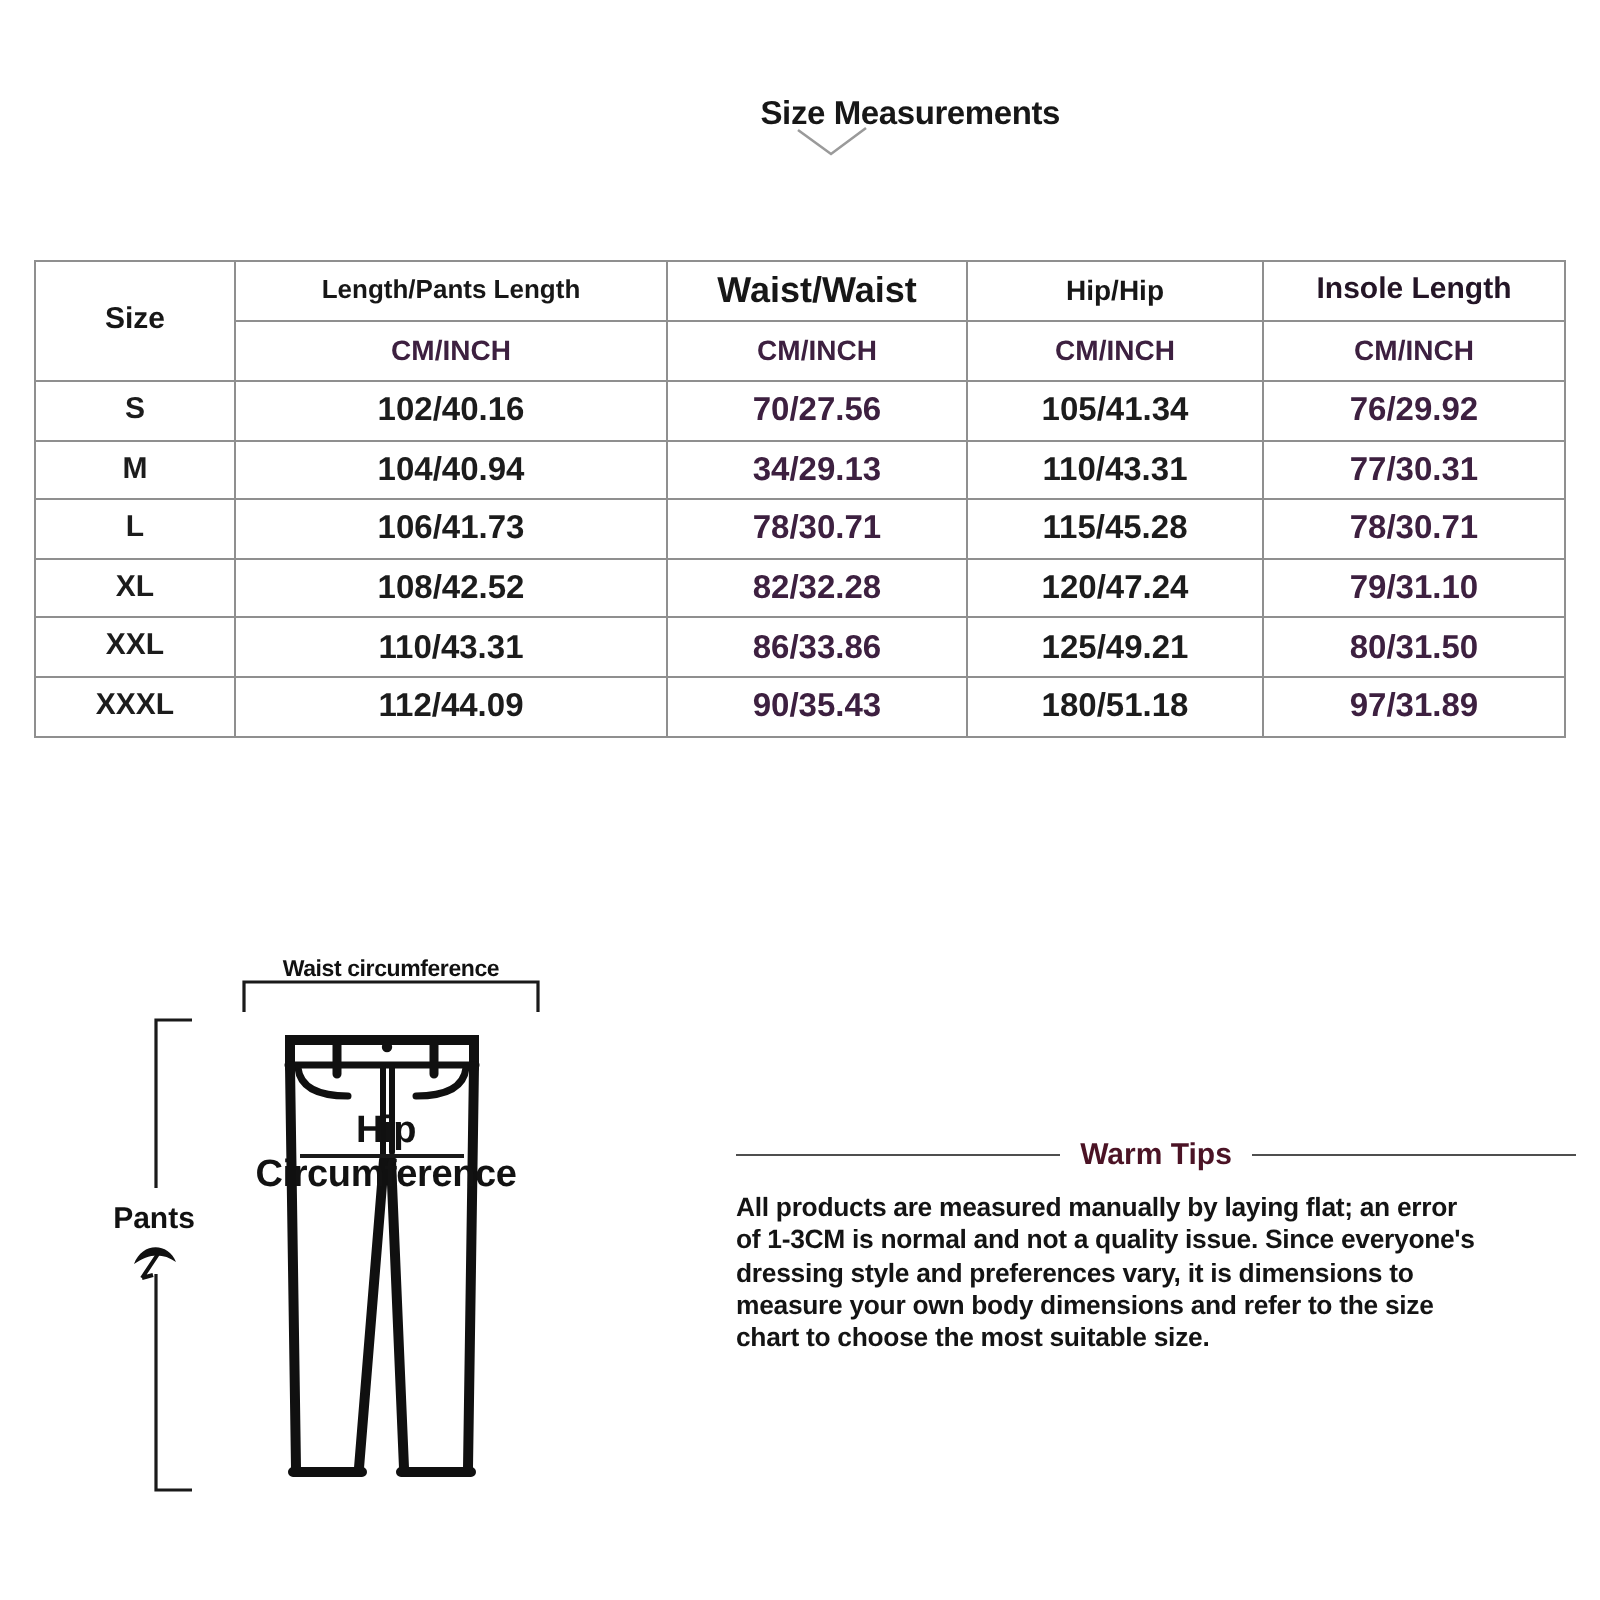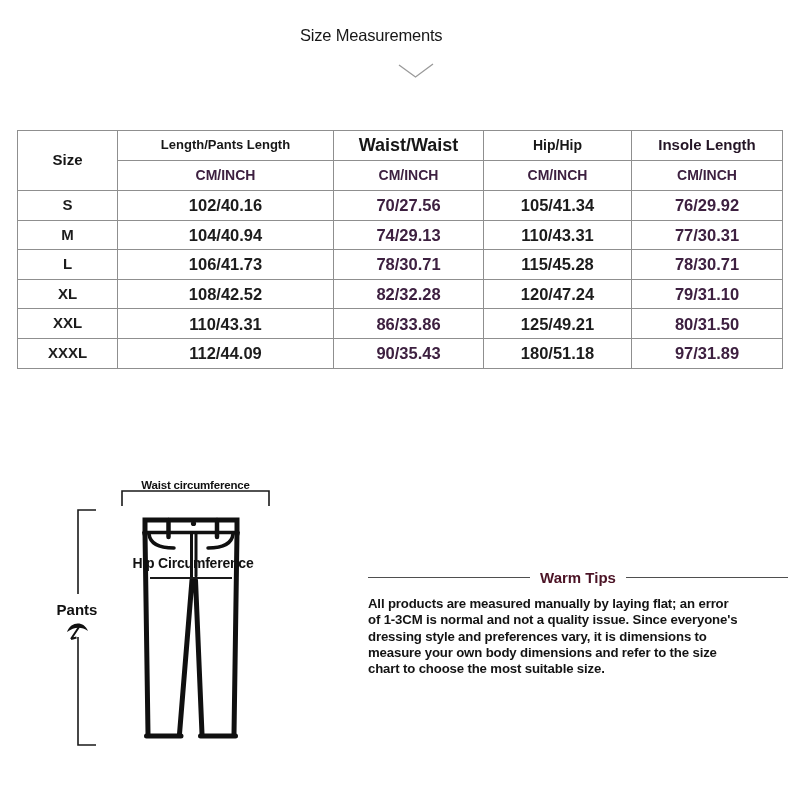--- a/index.html
+++ b/index.html
@@ -11,22 +11,22 @@
   html,body{margin:0;padding:0;}
   body{
     width:800px;height:800px;position:relative;background:#ffffff;
     font-family:"Liberation Sans", sans-serif;color:var(--black);
     overflow:hidden;
   }
   .abs{position:absolute;}
 
   
   .page-title{
-    left:300px;top:26px;width:230px;text-align:left;
-    font-size:16.5px;font-weight:400;letter-spacing:-0.2px;color:#171717;
+    left:300px;top:48px;width:230px;text-align:right;
+    font-size:16.5px;font-weight:700;letter-spacing:-0.2px;color:#171717;
   }
   .title-chevron{left:396px;top:62px;}
 
   
   table.size-chart{
     position:absolute;left:17px;top:130px;width:765px;height:238px;
     border-collapse:collapse;table-layout:fixed;
   }
   table.size-chart th, table.size-chart td{
     border:1.5px solid var(--border);
@@ -47,21 +47,21 @@
   td.col-waist, td.col-insole{color:var(--purple);}
 
   
   .figure-svg{left:0;top:470px;}
   .waist-label{
     left:122px;top:479px;width:147px;text-align:center;
     font-size:11.5px;font-weight:700;color:#111;letter-spacing:-0.2px;
   }
   .hip-label{
     left:113px;top:555px;width:160px;text-align:center;
-    font-size:14px;font-weight:700;color:#121212;letter-spacing:-0.2px;
+    font-size:19px;font-weight:700;color:#121212;letter-spacing:-0.2px;
   }
   .pants-label{
     left:45px;top:601px;width:64px;text-align:center;
     font-size:15px;font-weight:700;color:#111;
   }
 
   
   .tips-head{
     left:368px;top:569px;width:420px;display:flex;align-items:center;
   }
@@ -113,21 +113,21 @@
       <tr>
         <td class="col-size">S</td>
         <td class="col-length">102/40.16</td>
         <td class="col-waist">70/27.56</td>
         <td class="col-hip">105/41.34</td>
         <td class="col-insole">76/29.92</td>
       </tr>
       <tr>
         <td class="col-size">M</td>
         <td class="col-length">104/40.94</td>
-        <td class="col-waist">74/29.13</td>
+        <td class="col-waist">34/29.13</td>
         <td class="col-hip">110/43.31</td>
         <td class="col-insole">77/30.31</td>
       </tr>
       <tr>
         <td class="col-size">L</td>
         <td class="col-length">106/41.73</td>
         <td class="col-waist">78/30.71</td>
         <td class="col-hip">115/45.28</td>
         <td class="col-insole">78/30.71</td>
       </tr>

